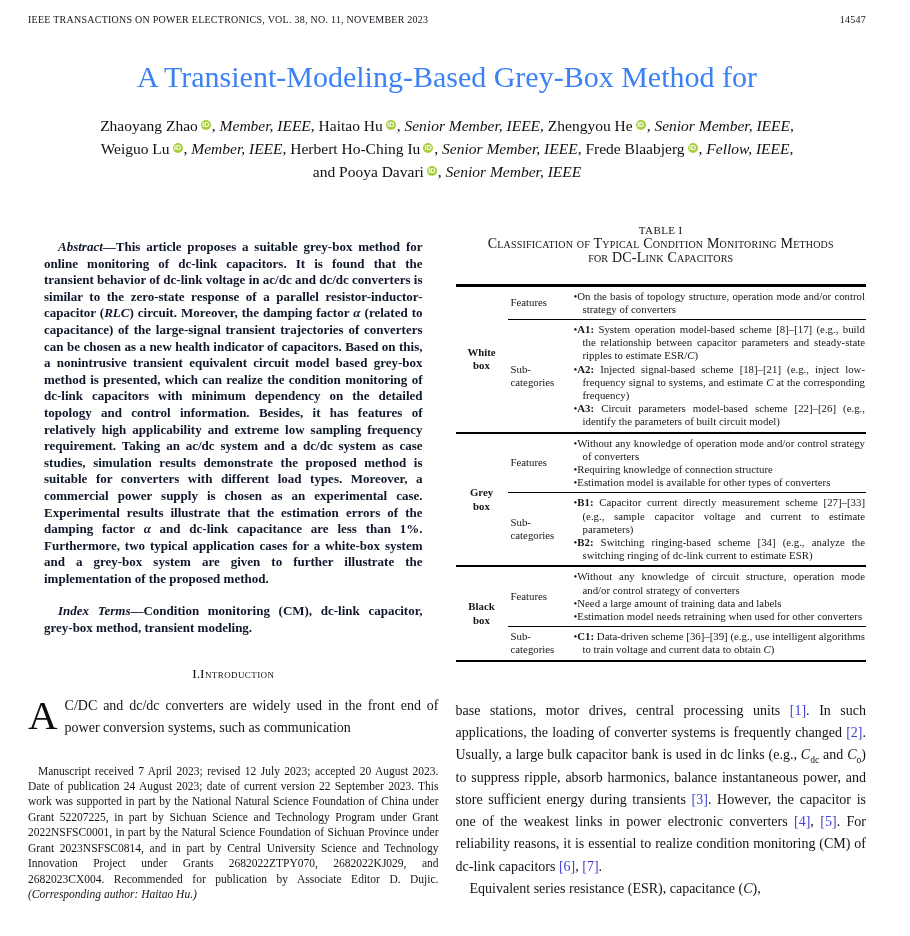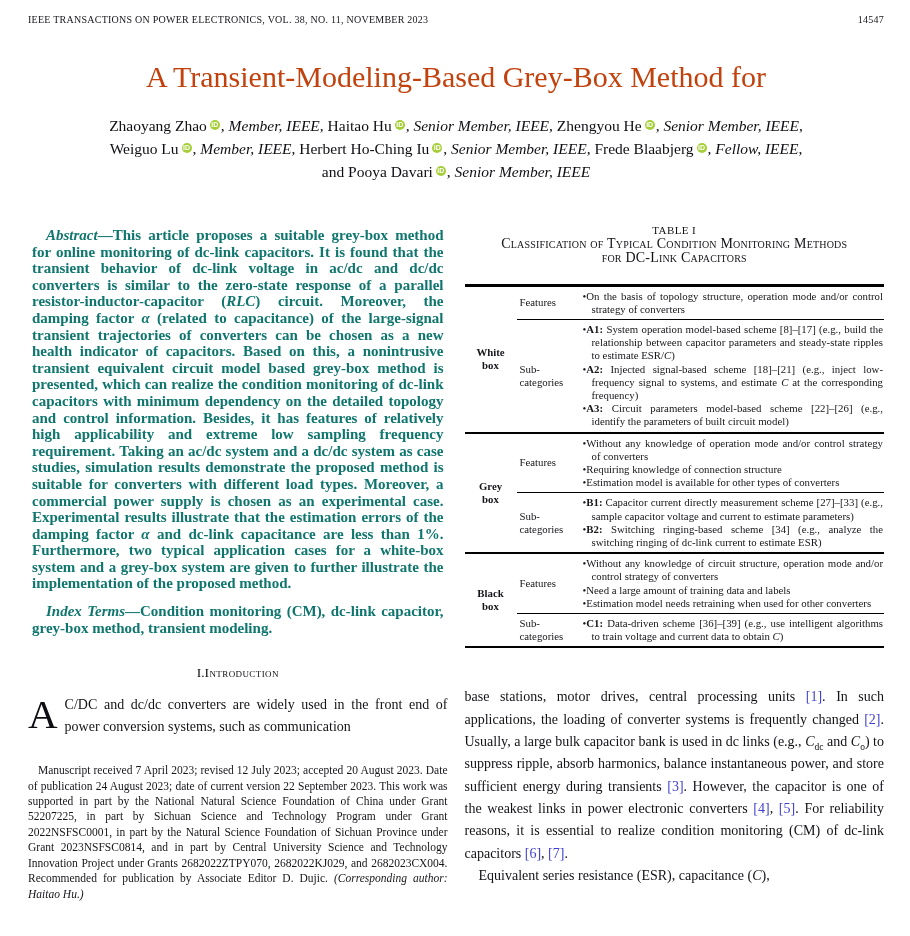--- a/index.html
+++ b/index.html
@@ -1,39 +1,39 @@
 <!DOCTYPE html>
 <html><head>
 <meta charset="utf-8">
 <style>
   html,body { margin:0; padding:0; background:#ffffff; }
   body {
     width:910px; height:936px; overflow:hidden;
     font-family:"Liberation Serif", serif; color:#121218;
     -webkit-font-smoothing:antialiased;
   }
-  .page { box-sizing:border-box; width:910px; height:936px; padding:14px 26px 0 28px; position:relative; }
+  .page { box-sizing:border-box; width:910px; height:936px; padding:14px 44px 0 28px; position:relative; }
 
   .hdr { display:flex; justify-content:space-between; font-size:10px; letter-spacing:.25px; color:#15151c; }
 
-  .title { text-align:center; font-size:30px; line-height:44px; margin-top:30px; font-weight:400; color:#c2410c; }
+  .title { text-align:center; font-size:30px; line-height:44px; margin-top:30px; font-weight:400; color:#3b82f6; }
 
   .authors { text-align:center; font-size:15.5px; line-height:23px; margin-top:15px; color:#0e0e14; }
   .authors .it { font-style:italic; }
 
   .cols { display:flex; gap:17px; margin-top:40px; }
   .col  { width:420px; box-sizing:border-box; }
 
   .it { font-style:italic; }
   .bd { font-weight:bold; }
   sub { font-size:68%; line-height:0; }
 
   .abstract, .indexterms {
-    font-weight:bold; font-size:15px; line-height:16.6px;
-    text-align:justify; text-indent:14px; color:#0f766e; margin:4px;
+    font-weight:bold; font-size:13px; line-height:16.6px;
+    text-align:justify; text-indent:14px; color:#0f172a; margin:16px;
   }
   .indexterms { margin-top:11px; }
 
   .sec-head { text-align:center; font-size:13.5px; margin-top:29px; color:#0e0e14; }
   .sec-head .sc { font-variant:small-caps; letter-spacing:.4px; }
 
   .intro { font-size:14px; line-height:22px; text-align:justify; margin:13px 0 0 0; }
   .dropcap { float:left; font-size:41px; line-height:36px; padding:2px 7px 0 0; color:#0d0d12; }
 
   .footnote { font-size:11.5px; line-height:15.4px; text-align:justify; text-indent:10px; margin-top:25px; color:#15151c; }

